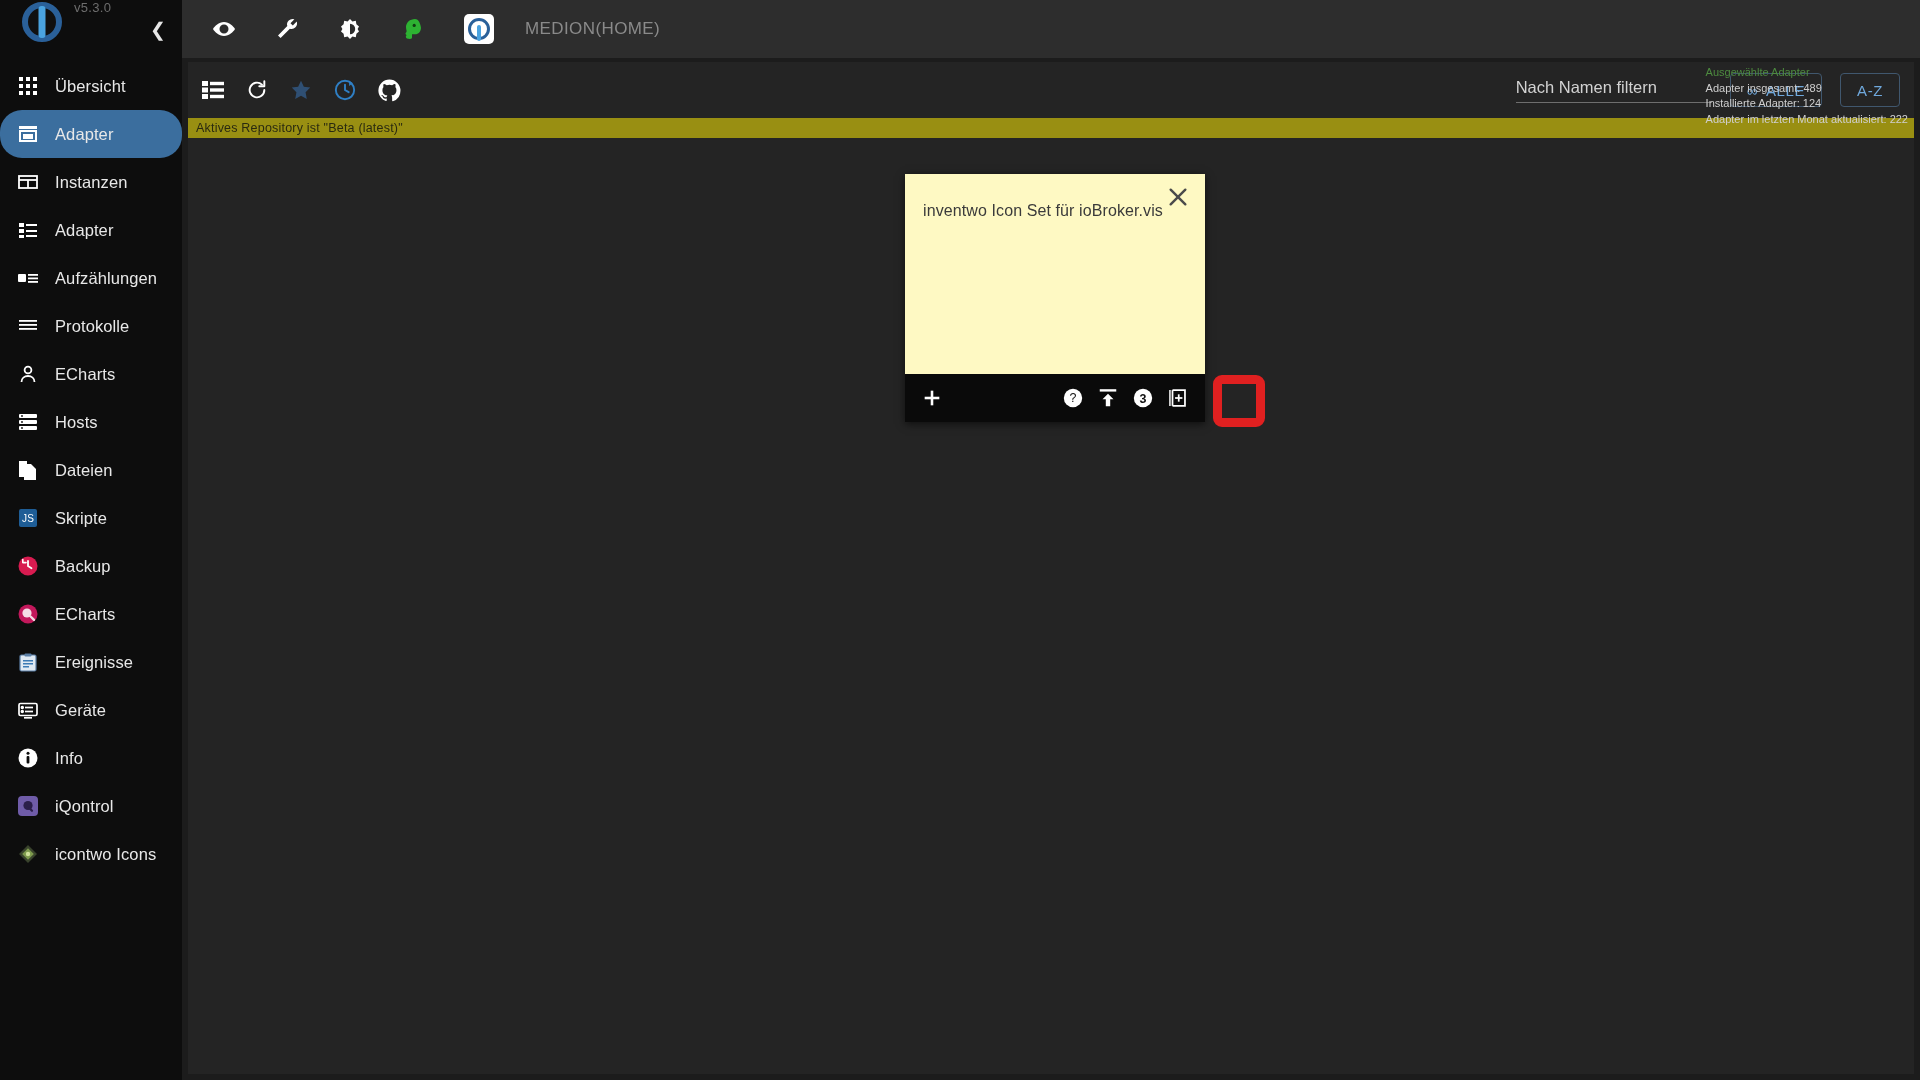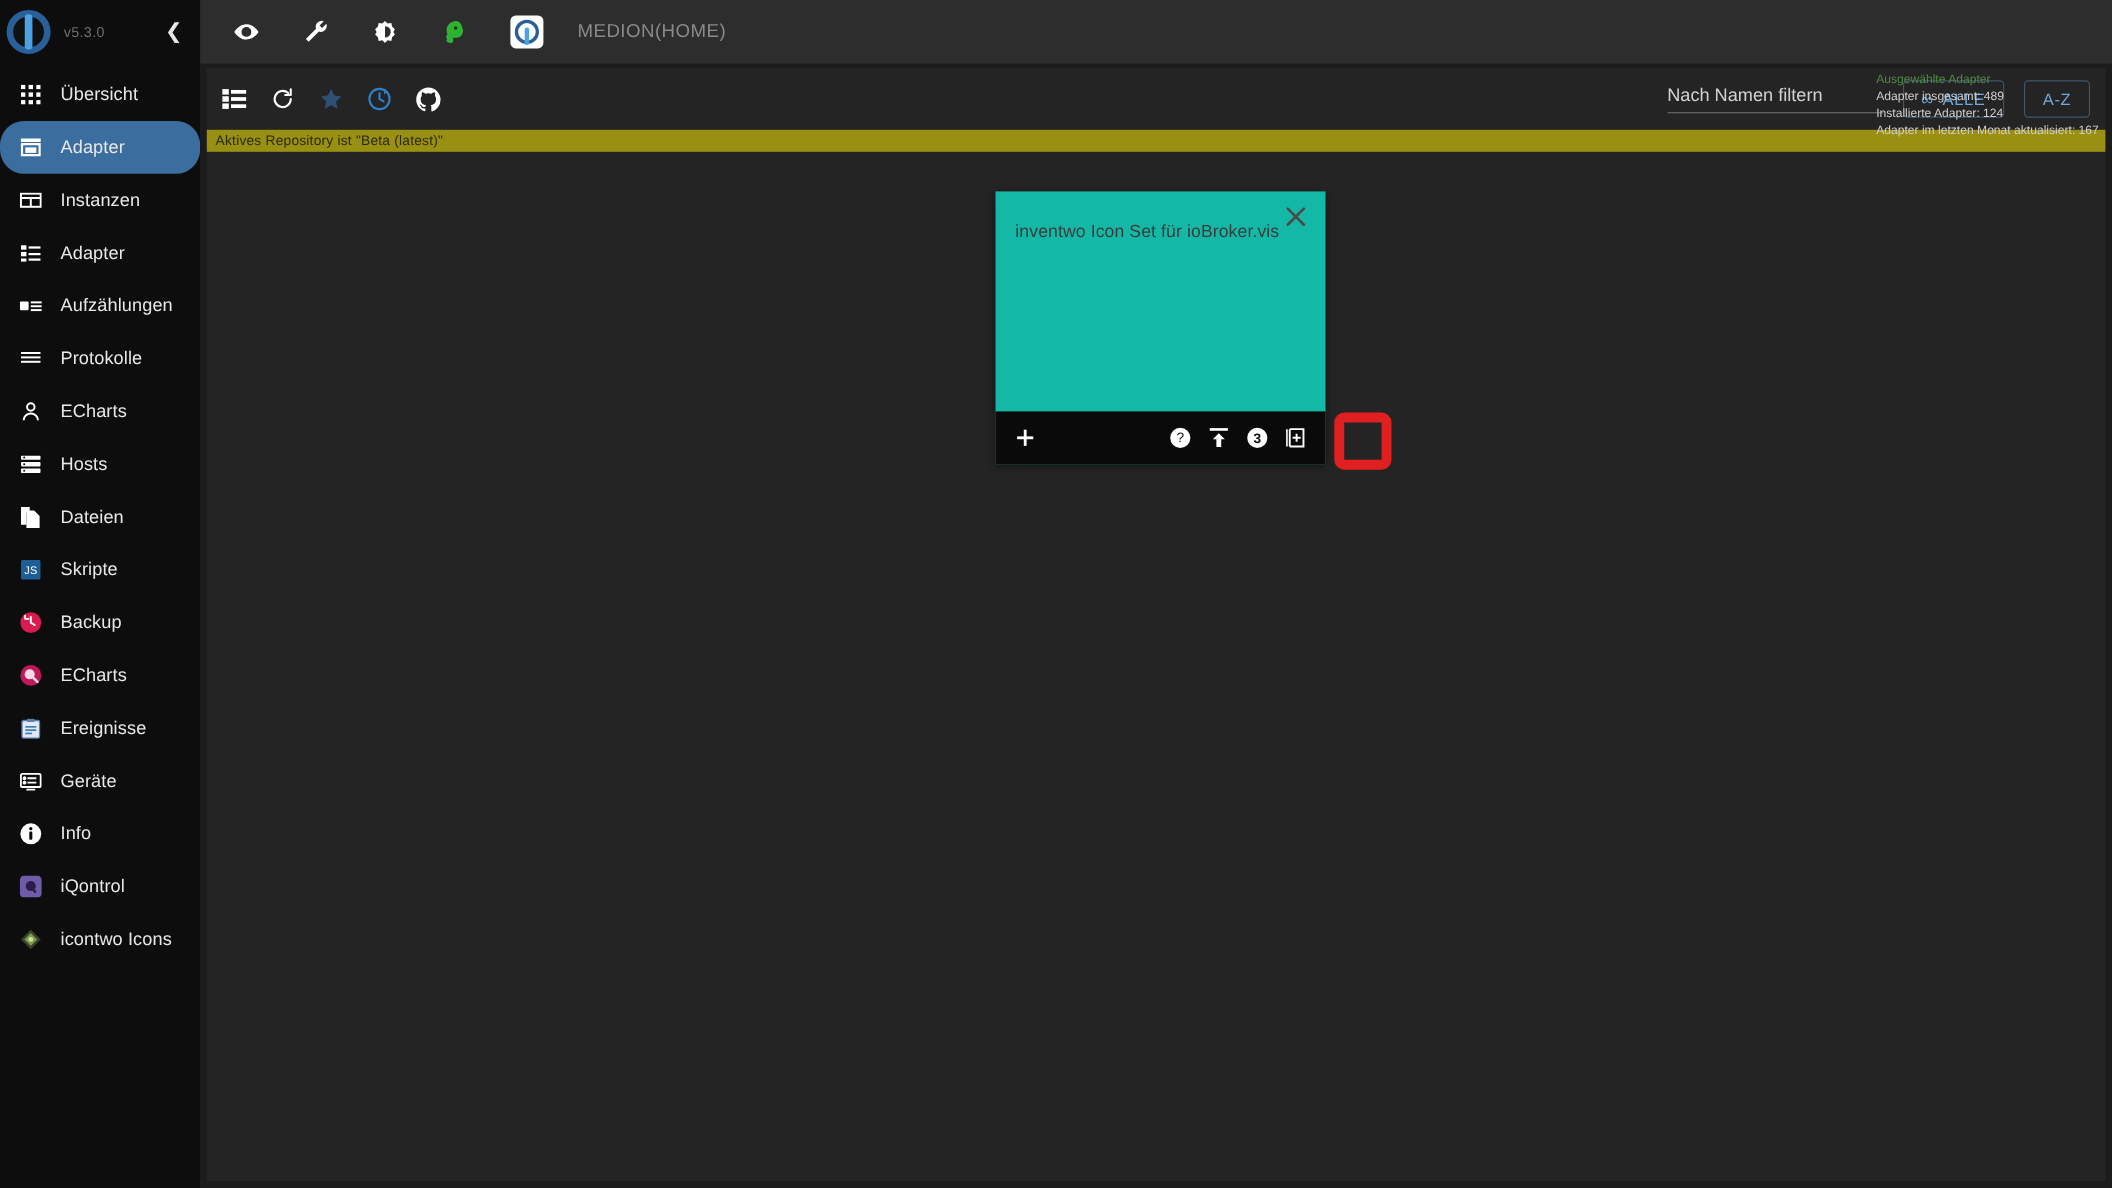--- a/index.html
+++ b/index.html
@@ -12,22 +12,22 @@
   #app { position: relative; width: 1920px; height: 1080px; display: flex; }
 
   
   .sidebar {
     width: 182px; height: 1080px;
     background: #0d0d0d;
     flex: 0 0 182px;
     display: flex; flex-direction: column;
   }
   .sb-header {
-    height: 58px; display: flex; align-items: center;
-    padding-left: 4px; position: relative;
+    height: 58px; display: flex; 
+    padding-left: 20px; position: relative;
   }
   .logo { width: 44px; height: 44px; flex: 0 0 44px; position: relative; }
   .logo .ring {
     position: absolute; inset: 2px;
     border: 6px solid #2a6099; border-radius: 50%;
     background: #101010;
   }
   .logo .bar {
     position: absolute; left: 50%; top: 6px; transform: translateX(-50%);
     width: 7px; height: 32px; background: #4aa3e0; border-radius: 3px;
@@ -112,21 +112,21 @@
     font-size: 12.5px; display: flex; align-items: center;
     padding-left: 8px; letter-spacing: .2px; flex: 0 0 20px;
   }
 
   .card-area { flex: 1; position: relative; }
 
   
   .card {
     position: absolute; left: 717px; top: 36px;
     width: 300px; height: 248px;
-    background: #14b8a6; box-shadow: 0 2px 8px rgba(0,0,0,.6);
+    background: #fef9c3; box-shadow: 0 2px 8px rgba(0,0,0,.6);
     display: flex; flex-direction: column;
   }
   .card-body { flex: 1; position: relative; padding: 28px 22px 0 18px; }
   .card-close {
     position: absolute; right: 14px; top: 10px; cursor: pointer;
     width: 26px; height: 26px; display:flex; align-items:center; justify-content:center;
   }
   .card-title { color: #3b3b3b; font-size: 16px; letter-spacing: .1px; }
   .card-foot {
     height: 48px; background: #0a0a0a; display: flex; align-items: center;
@@ -445,21 +445,21 @@
             </button>
             <button class="btn-outline">
               <span>A-Z</span>
             </button>
           </div>
 
           <div class="stats">
             <div class="s-title">Ausgewählte Adapter</div>
             <div>Adapter insgesamt: 489</div>
             <div>Installierte Adapter: 124</div>
-            <div>Adapter im letzten Monat aktualisiert: 167</div>
+            <div>Adapter im letzten Monat aktualisiert: 222</div>
           </div>
         </div>
 
         <div class="repo-banner">
           <span>Aktives Repository ist "Beta (latest)"</span>
         </div>
 
         <div class="card-area">
 
           <div class="card">

